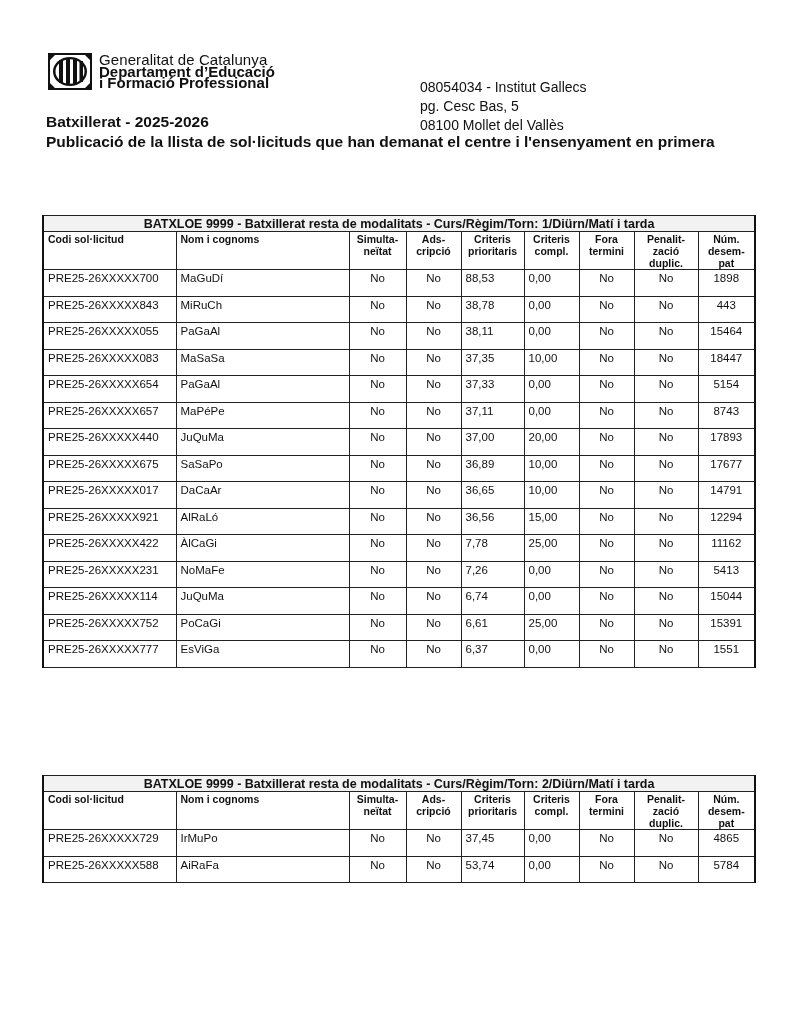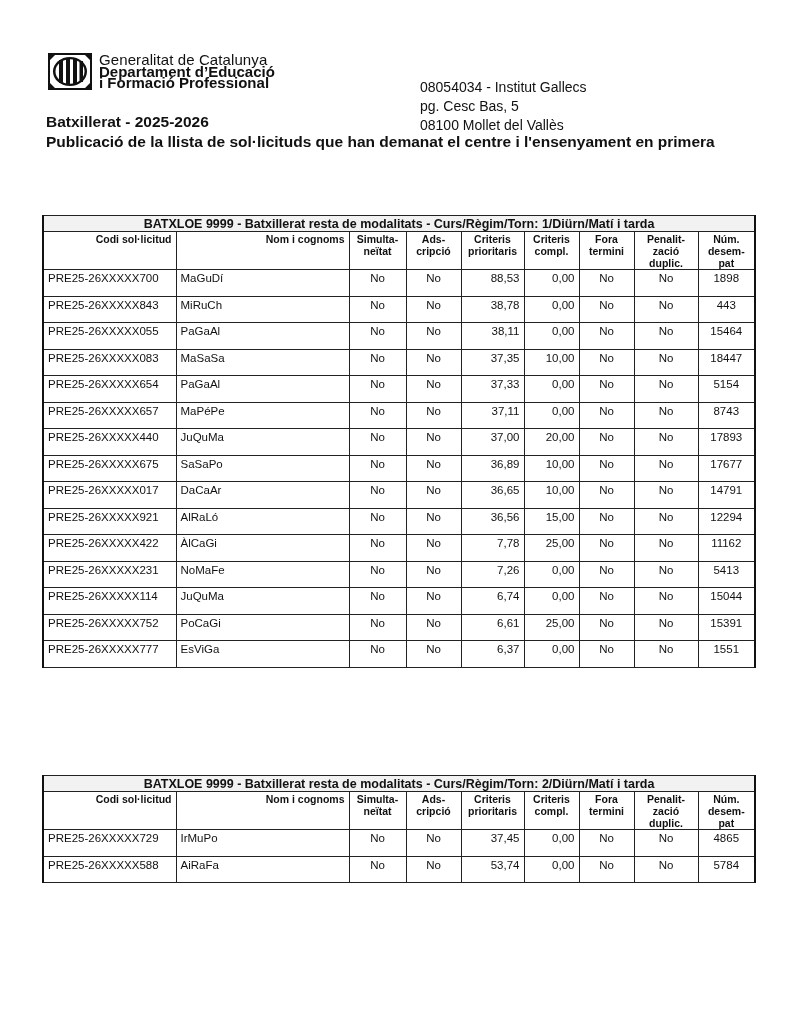--- a/index.html
+++ b/index.html
@@ -14,26 +14,26 @@
   .titles { position: absolute; left: 46px; top: 112px; width: 720px; font-weight: bold; font-size: 15.5px; line-height: 20px;
             font-family: "Liberation Sans Narrow", "Liberation Sans", sans-serif; transform-origin: left top; }
   .titles div { white-space: nowrap; }
   table.list { position: absolute; left: 42px; border-collapse: collapse; table-layout: fixed; width: 712px;
                font-size: 11.5px; }
   table.list td, table.list th { border: 1.5px solid #222; padding: 0 4px; overflow: hidden; white-space: nowrap; }
   table.list th.group-title { background: #f2f2f2; height: 15px; font-size: 12.5px; font-weight: bold; text-align: center;
                               border-left: 2px solid #111; border-right: 2px solid #111; padding: 0; margin-top: 41px; }
   table.list tr.head th { font-size: 10.5px; font-weight: bold; vertical-align: top; height: 36px; line-height: 12px; padding-top: 1px;
                           white-space: normal; }
-  table.list tr.head th.left { text-align: right; }
+  table.list tr.head th.left { text-align: left; }
   table.list tr.head th.center { text-align: center; }
   table.list tbody td { height: 23.5px; vertical-align: top; padding-top: 2px; font-size: 11.5px; }
   td.l { text-align: left; }
   td.c { text-align: center; }
-  td.r { text-align: right; }
+  td.r { text-align: left; }
   table.list td:first-child, table.list th:first-child { border-left: 2px solid #111; }
   table.list td:last-child, table.list th:last-child { border-right: 2px solid #111; }
   #table1 { top: 215px; }
   #table2 { top: 775px; }
 </style>
 </head>
 <body>
 
 <div class="logo">
   <svg class="logo-mark" viewBox="0 0 44 37" xmlns="http://www.w3.org/2000/svg">

